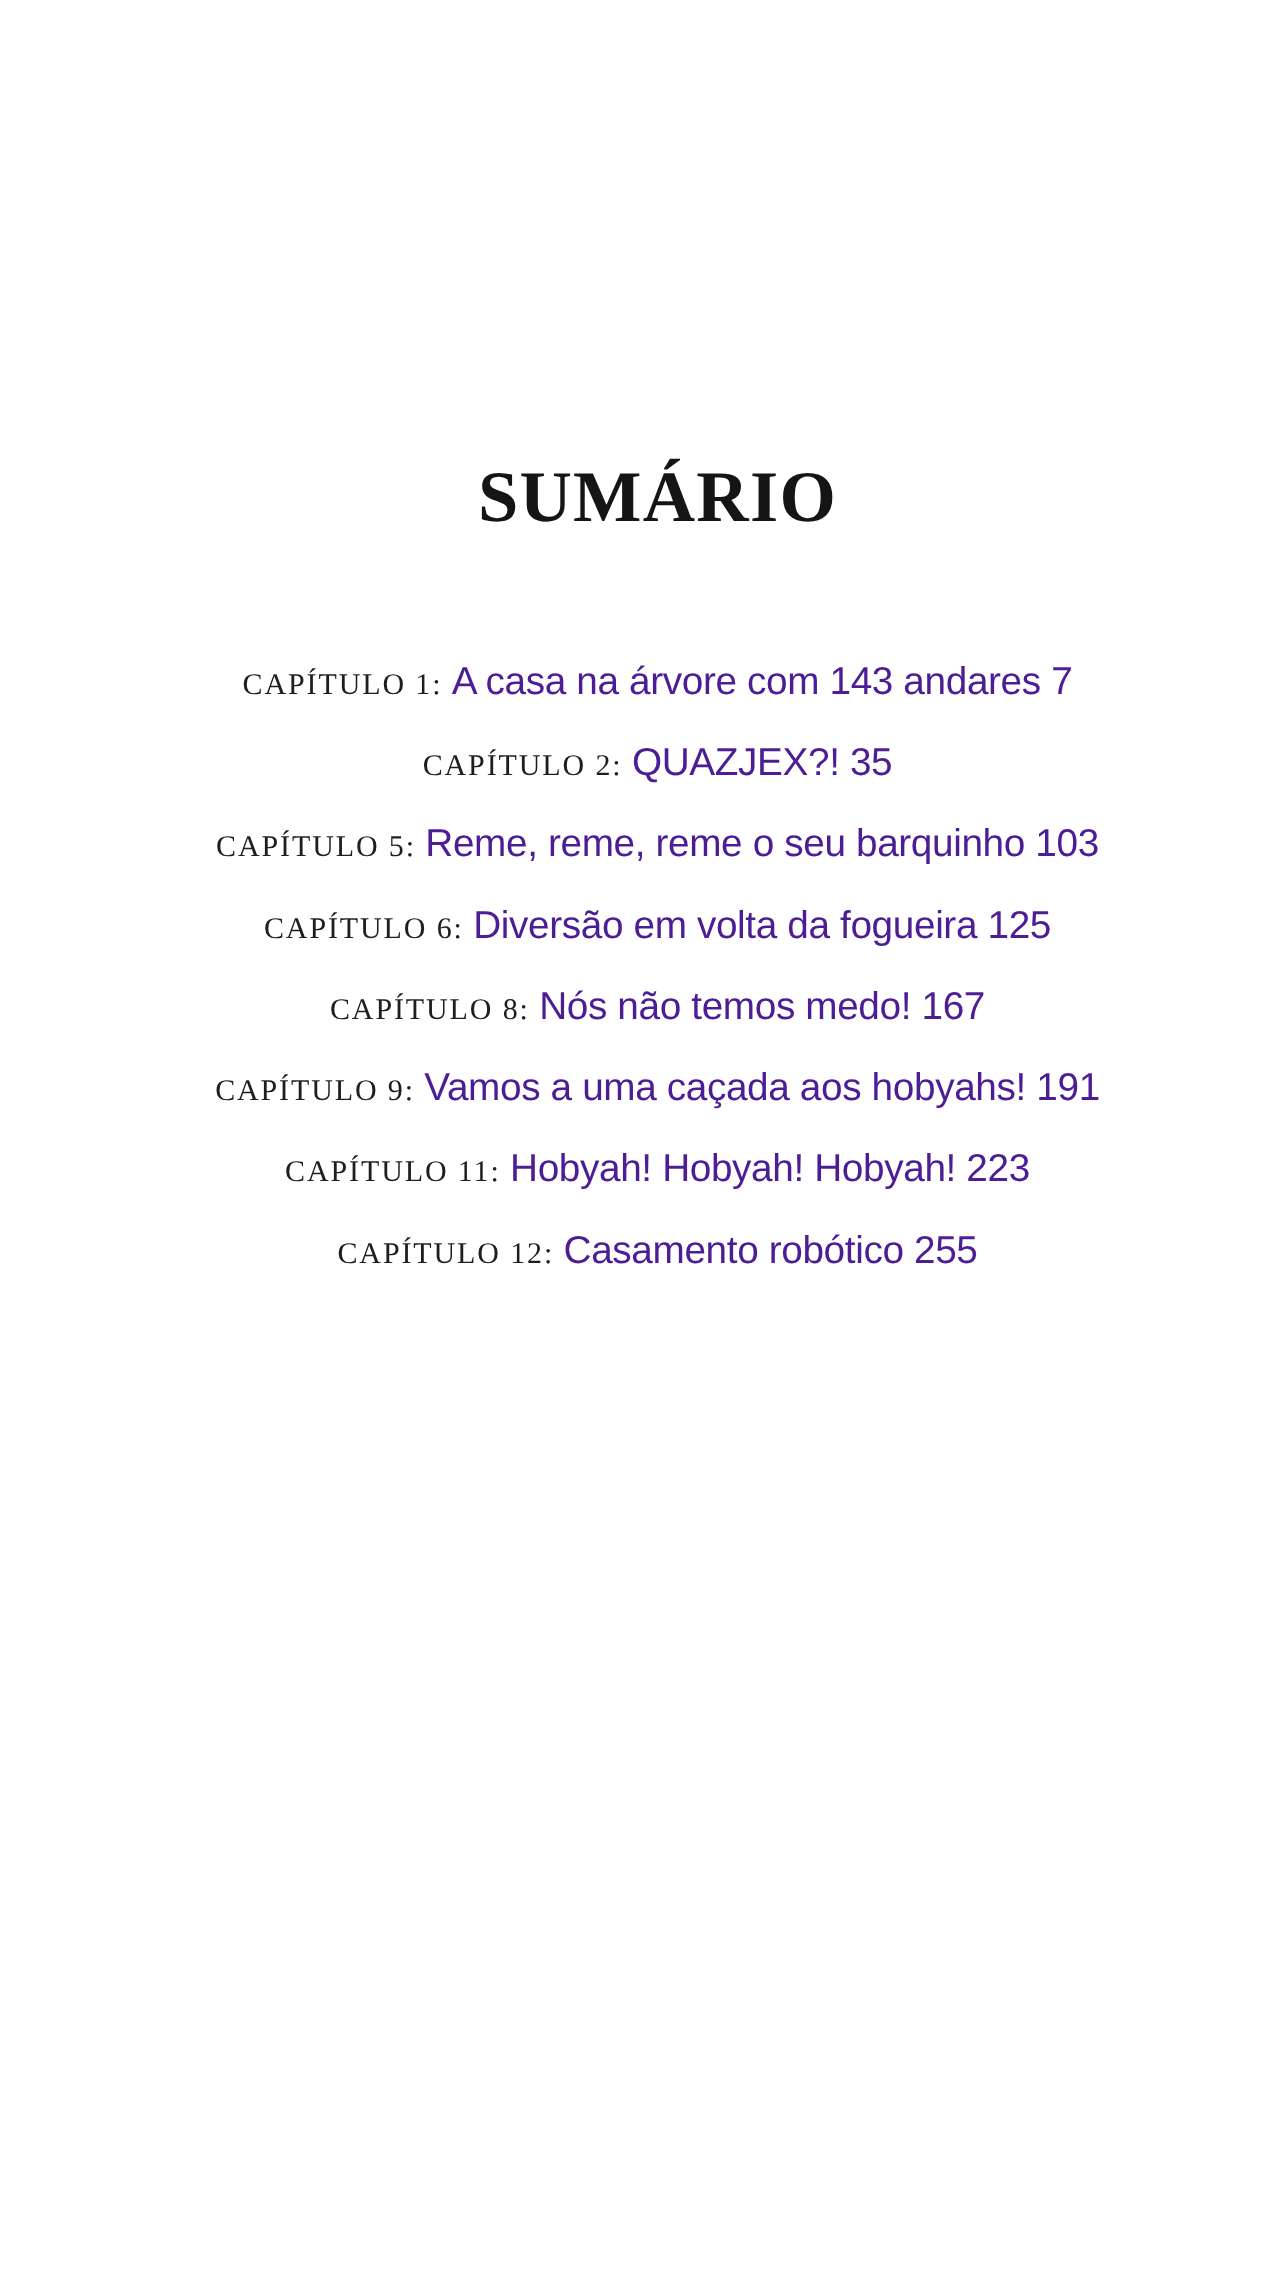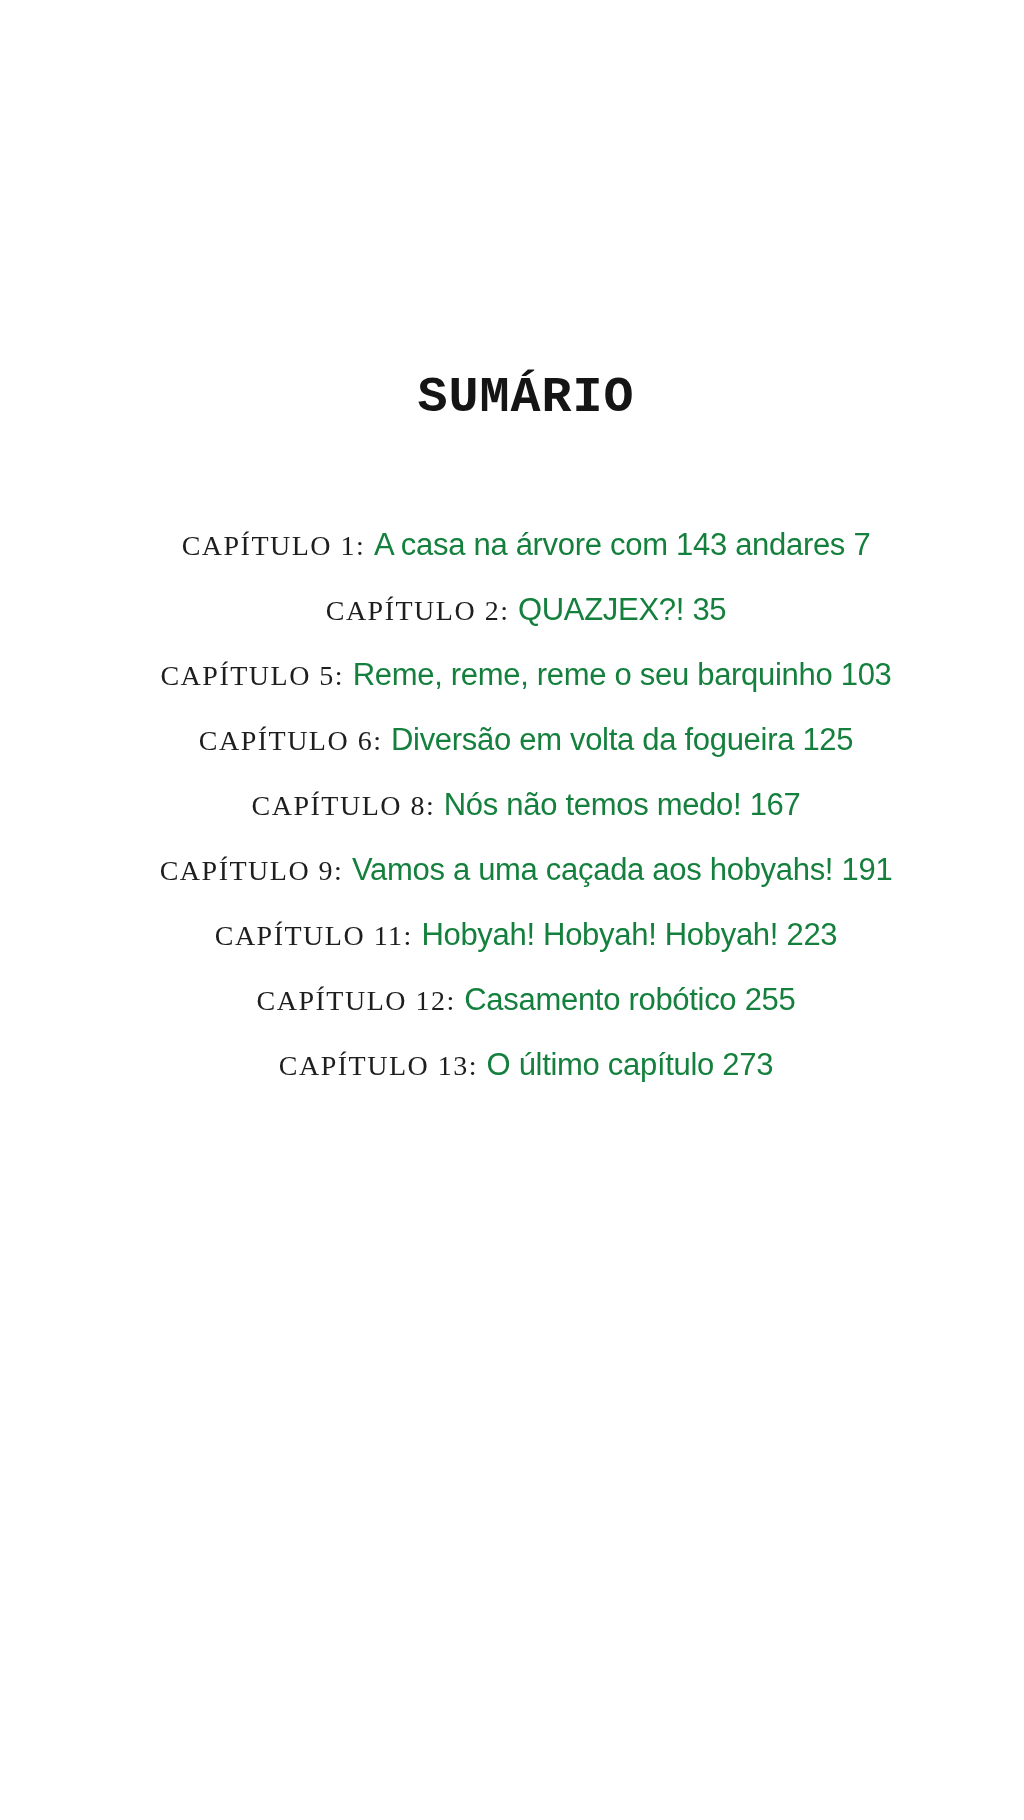--- a/index.html
+++ b/index.html
@@ -14,46 +14,46 @@
   }
   .page-content {
     box-sizing: border-box;
     width: 1024px;
     padding-top: 368px;
     padding-left: 28px;
     text-align: center;
     color: #1c1c1c;
   }
   .doc-title {
-    font-family: Liberation Mono, monospace;
+    font-family: Liberation Serif, serif;
     font-weight: 700;
-    font-size: 50px;
+    font-size: 58px;
     line-height: 60px;
     letter-spacing: 1px;
     color: #151515;
   }
   .toc-list {
     margin-top: 84px;
   }
   .toc-entry {
     line-height: 65px;
     height: 65px;
     white-space: pre-wrap;
   }
   .chapter-label {
     font-family: "Liberation Serif", serif;
-    font-size: 28px;
+    font-size: 24px;
     letter-spacing: 1.5px;
     color: #1e1e1e;
   }
   .chapter-title {
     font-family: "Liberation Sans", sans-serif;
     font-size: 31px;
     letter-spacing: -0.3px;
-    color: #15803d;
+    color: #4c1d95;
   }
   .italic {
   }
 </style>
 </head>
 <body>
 
 <div class="page-content">
 
   <div class="doc-title">SUMÁRIO</div>
@@ -73,16 +73,15 @@
 
     <div class="toc-entry"><span class="chapter-label">CAPÍTULO 8: </span><span class="chapter-title">Nós não temos medo! </span><span class="chapter-title italic"></span><span class="chapter-title"></span><span class="chapter-title">167</span></div>
 
     <div class="toc-entry"><span class="chapter-label">CAPÍTULO 9: </span><span class="chapter-title">Vamos a uma caçada aos </span><span class="chapter-title italic">hobyahs</span><span class="chapter-title">! </span><span class="chapter-title">191</span></div>
 
 
     <div class="toc-entry"><span class="chapter-label">CAPÍTULO 11: </span><span class="chapter-title">Hobyah! Hobyah! Hobyah! </span><span class="chapter-title italic"></span><span class="chapter-title"></span><span class="chapter-title">223</span></div>
 
     <div class="toc-entry"><span class="chapter-label">CAPÍTULO 12: </span><span class="chapter-title">Casamento robótico </span><span class="chapter-title italic"></span><span class="chapter-title"></span><span class="chapter-title">255</span></div>
 
-    <div class="toc-entry"><span class="chapter-label">CAPÍTULO 13: </span><span class="chapter-title">O último capítulo </span><span class="chapter-title italic"></span><span class="chapter-title"></span><span class="chapter-title">273</span></div>
 
   </div>
 </div>
 
 </body></html>

